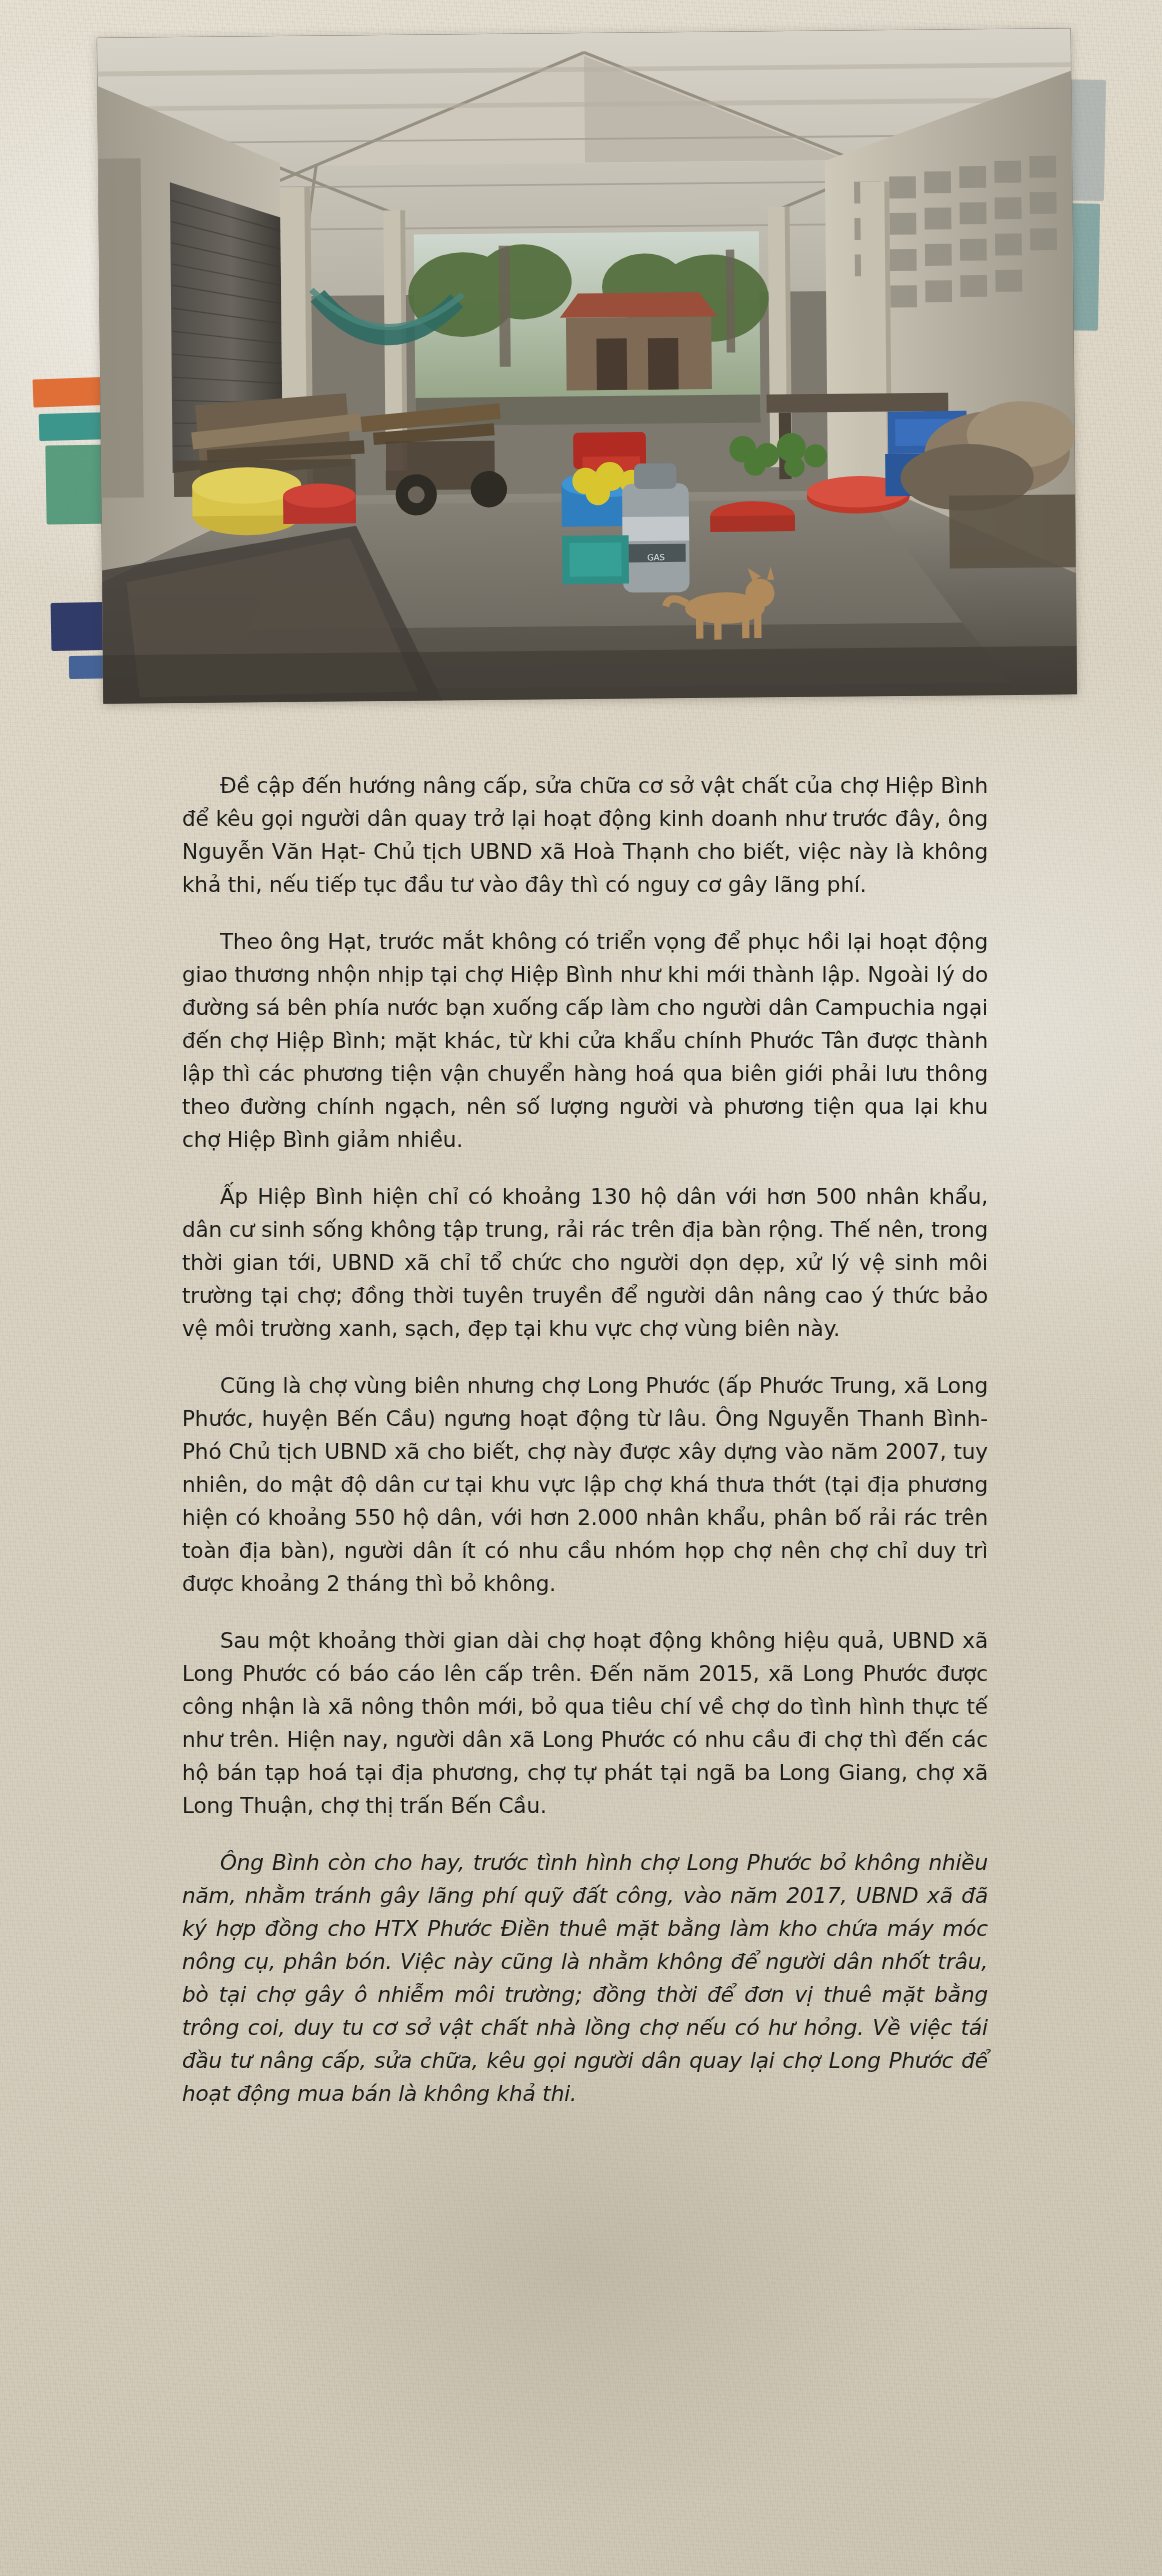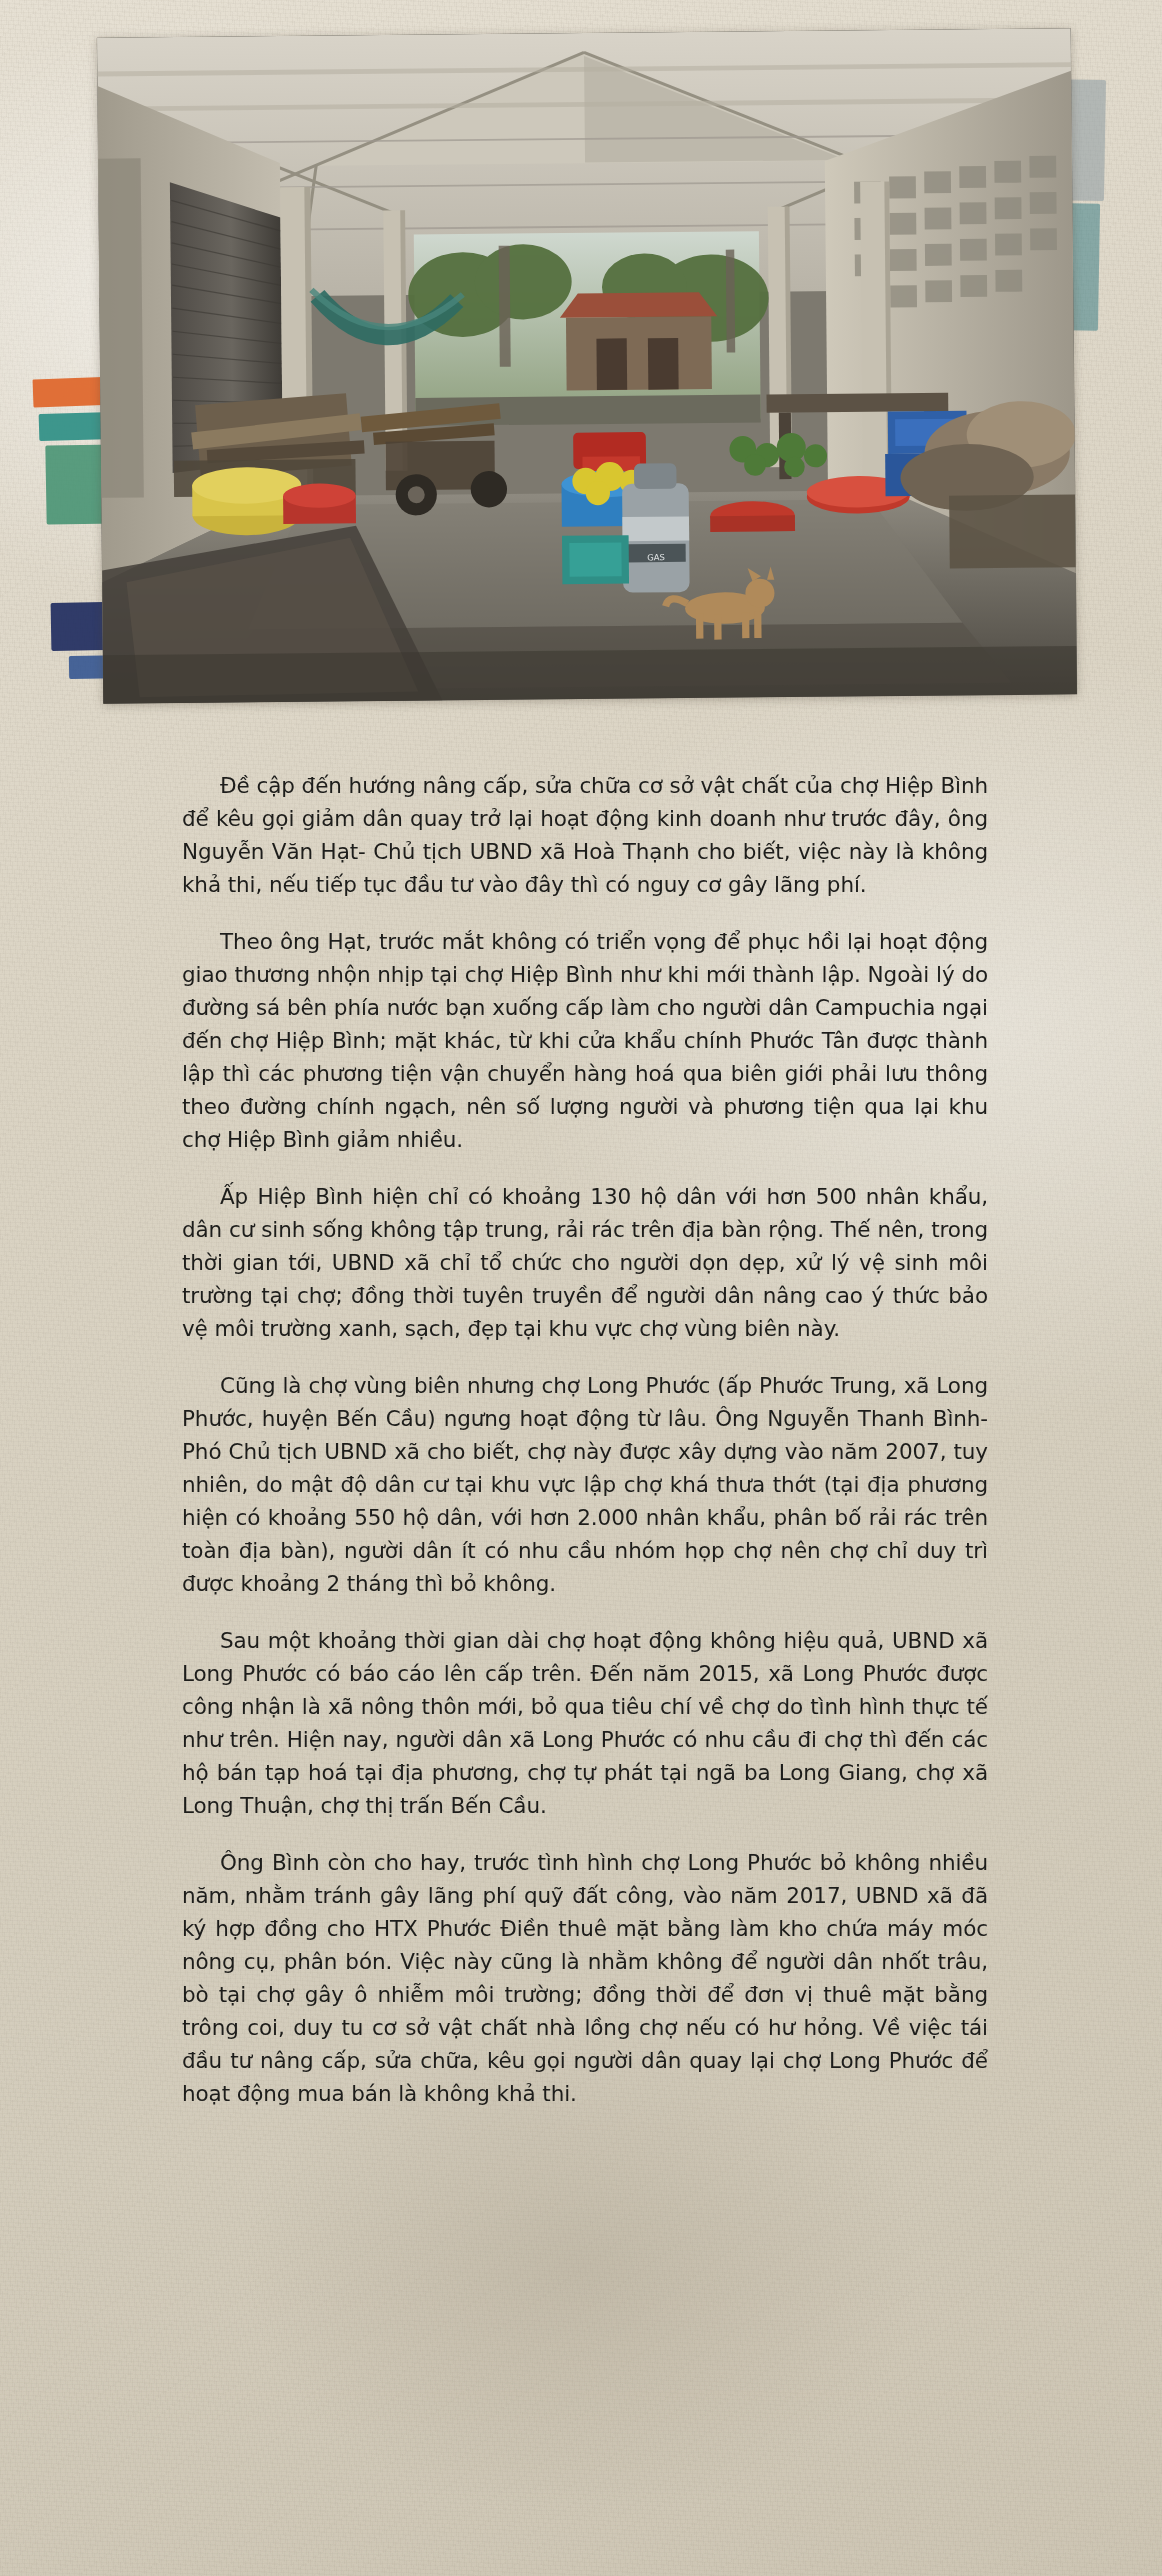--- a/index.html
+++ b/index.html
@@ -75,21 +75,21 @@
     font-family: "DejaVu Sans", sans-serif;
     font-size: 21.5px;
     line-height: 33px;
     text-align: justify;
     letter-spacing: -0.1px;
   }
   #article p {
     margin: 0 0 24px 0;
     text-indent: 38px;
   }
-  #article p:last-child { margin-bottom: 0; }
+  #article p:last-child { margin-bottom: 0; font-style: italic; }
 </style>
 </head>
 <body>
 
 <div id="page">
 
   <svg id="grain" width="1163" height="2576" aria-hidden="true" viewBox="0 0 1920 4253">
     <defs>
       <filter id="noiseFilter">
         <feTurbulence type="fractalNoise" baseFrequency="0.8" numOctaves="3" stitchTiles="stitch"></feTurbulence>
@@ -344,21 +344,21 @@
           <path d="M966 944 q-30 -18 -36 4" stroke="#b08a5a" stroke-width="12" fill="none"></path>
         </g>
 
         <rect x="0" y="1020" width="1608" height="80" fill="#3a362f" opacity="0.55"></rect>
         <rect x="0" y="0" width="1608" height="1100" fill="none"></rect>
       </svg>
     </div>
   </div>
 
   <div id="article">
-    <p>Đề cập đến hướng nâng cấp, sửa chữa cơ sở vật chất của chợ Hiệp Bình để kêu gọi giảm dân quay trở lại hoạt động kinh doanh như trước đây, ông Nguyễn Văn Hạt- Chủ tịch UBND xã Hoà Thạnh cho biết, việc này là không khả thi, nếu tiếp tục đầu tư vào đây thì có nguy cơ gây lãng phí.</p>
+    <p>Đề cập đến hướng nâng cấp, sửa chữa cơ sở vật chất của chợ Hiệp Bình để kêu gọi người dân quay trở lại hoạt động kinh doanh như trước đây, ông Nguyễn Văn Hạt- Chủ tịch UBND xã Hoà Thạnh cho biết, việc này là không khả thi, nếu tiếp tục đầu tư vào đây thì có nguy cơ gây lãng phí.</p>
     <p>Theo ông Hạt, trước mắt không có triển vọng để phục hồi lại hoạt động giao thương nhộn nhịp tại chợ Hiệp Bình như khi mới thành lập. Ngoài lý do đường sá bên phía nước bạn xuống cấp làm cho người dân Campuchia ngại đến chợ Hiệp Bình; mặt khác, từ khi cửa khẩu chính Phước Tân được thành lập thì các phương tiện vận chuyển hàng hoá qua biên giới phải lưu thông theo đường chính ngạch, nên số lượng người và phương tiện qua lại khu chợ Hiệp Bình giảm nhiều.</p>
     <p>Ấp Hiệp Bình hiện chỉ có khoảng 130 hộ dân với hơn 500 nhân khẩu, dân cư sinh sống không tập trung, rải rác trên địa bàn rộng. Thế nên, trong thời gian tới, UBND xã chỉ tổ chức cho người dọn dẹp, xử lý vệ sinh môi trường tại chợ; đồng thời tuyên truyền để người dân nâng cao ý thức bảo vệ môi trường xanh, sạch, đẹp tại khu vực chợ vùng biên này.</p>
     <p>Cũng là chợ vùng biên nhưng chợ Long Phước (ấp Phước Trung, xã Long Phước, huyện Bến Cầu) ngưng hoạt động từ lâu. Ông Nguyễn Thanh Bình- Phó Chủ tịch UBND xã cho biết, chợ này được xây dựng vào năm 2007, tuy nhiên, do mật độ dân cư tại khu vực lập chợ khá thưa thớt (tại địa phương hiện có khoảng 550 hộ dân, với hơn 2.000 nhân khẩu, phân bố rải rác trên toàn địa bàn), người dân ít có nhu cầu nhóm họp chợ nên chợ chỉ duy trì được khoảng 2 tháng thì bỏ không.</p>
     <p>Sau một khoảng thời gian dài chợ hoạt động không hiệu quả, UBND xã Long Phước có báo cáo lên cấp trên. Đến năm 2015, xã Long Phước được công nhận là xã nông thôn mới, bỏ qua tiêu chí về chợ do tình hình thực tế như trên. Hiện nay, người dân xã Long Phước có nhu cầu đi chợ thì đến các hộ bán tạp hoá tại địa phương, chợ tự phát tại ngã ba Long Giang, chợ xã Long Thuận, chợ thị trấn Bến Cầu.</p>
     <p>Ông Bình còn cho hay, trước tình hình chợ Long Phước bỏ không nhiều năm, nhằm tránh gây lãng phí quỹ đất công, vào năm 2017, UBND xã đã ký hợp đồng cho HTX Phước Điền thuê mặt bằng làm kho chứa máy móc nông cụ, phân bón. Việc này cũng là nhằm không để người dân nhốt trâu, bò tại chợ gây ô nhiễm môi trường; đồng thời để đơn vị thuê mặt bằng trông coi, duy tu cơ sở vật chất nhà lồng chợ nếu có hư hỏng. Về việc tái đầu tư nâng cấp, sửa chữa, kêu gọi người dân quay lại chợ Long Phước để hoạt động mua bán là không khả thi.</p>
   </div>
 
 </div>
 
 

